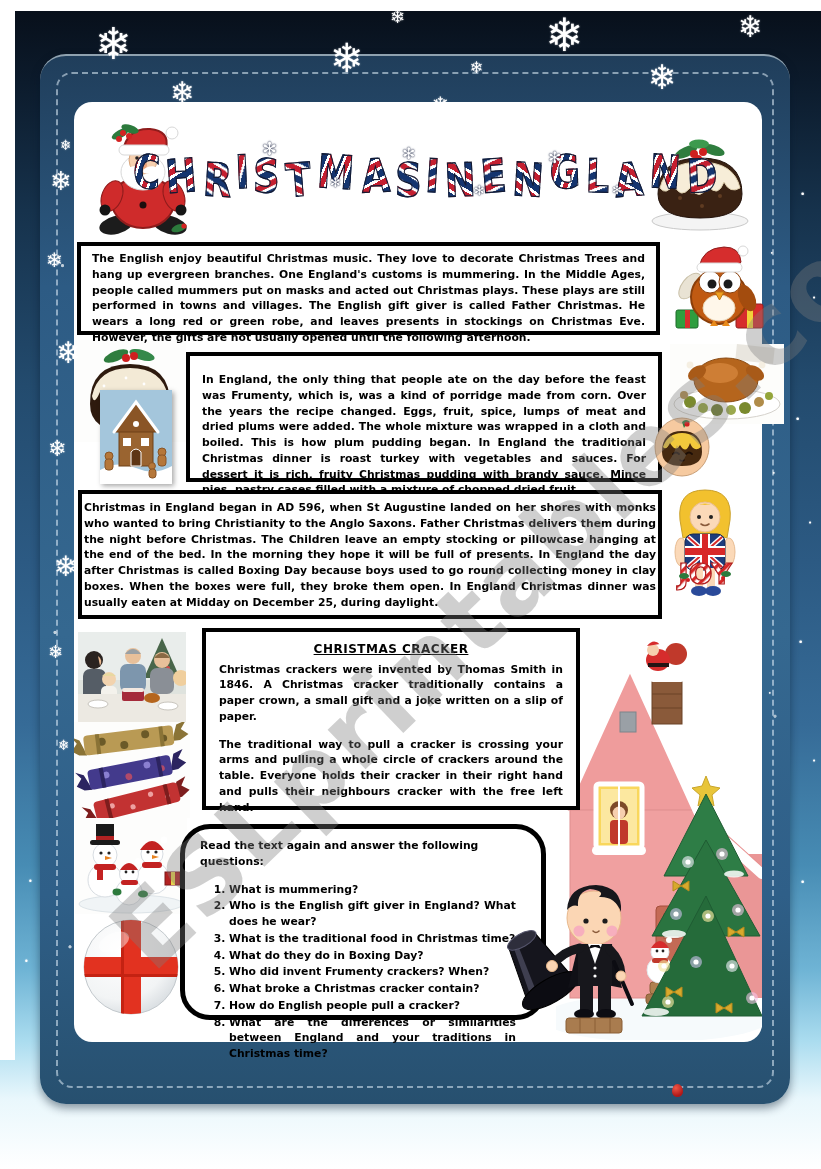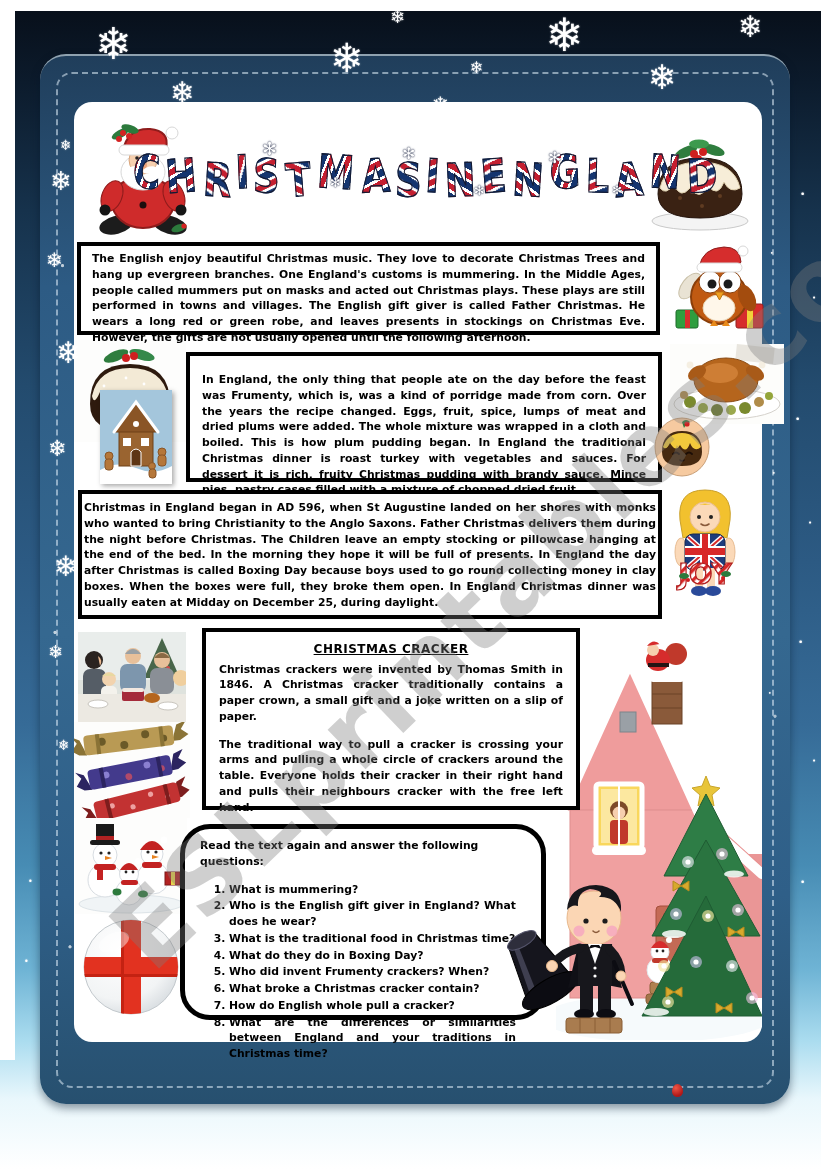--- a/index.html
+++ b/index.html
@@ -355,21 +355,21 @@
 
     <div class="tbox qbox">
       <p class="qintro">Read the text again and answer the following questions:</p>
       <ol id="questions-list">
           <li>What is mummering?</li>
           <li>Who is the English gift giver in England? What does he wear?</li>
           <li>What is the traditional food in Christmas time?</li>
           <li>What do they do in Boxing Day?</li>
           <li>Who did invent Frumenty crackers? When?</li>
           <li>What broke a Christmas cracker contain?</li>
-          <li>How do English whole pull a cracker?</li>
+          <li>How do English people pull a cracker?</li>
           <li>What are the differences or similarities between England and your traditions in Christmas time?</li>
         </ol>
     </div>
 
     <svg class="illus" style="left:1px;top:716px;" width="112" height="96" viewBox="0 0 112 96" aria-label="snowman-family">
       <rect width="112" height="96" fill="#fdfdfc"></rect>
       <ellipse cx="56" cy="86" rx="52" ry="9" fill="#f0f4f6" stroke="#dde4e8"></ellipse>
       <circle cx="30" cy="62" r="17" fill="#fff" stroke="#d8dde2"></circle>
       <circle cx="30" cy="37" r="12" fill="#fff" stroke="#d8dde2"></circle>
       <rect x="15" y="22" width="30" height="5" rx="2.5" fill="#1a1a1a"></rect>

